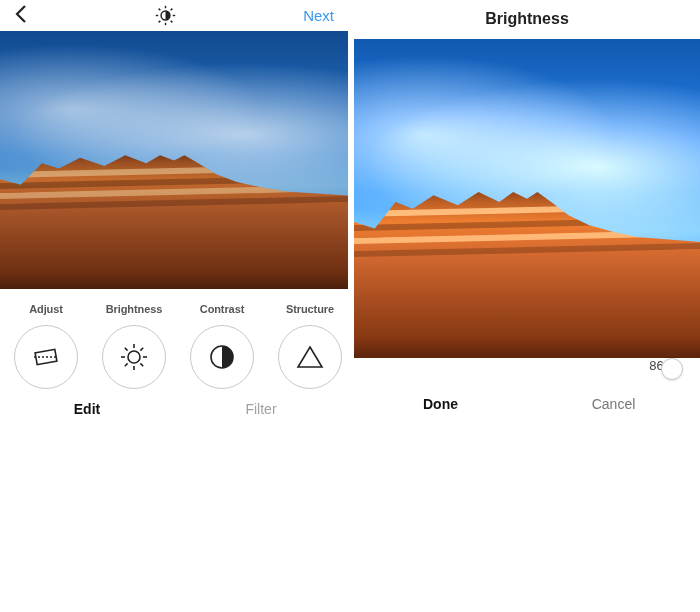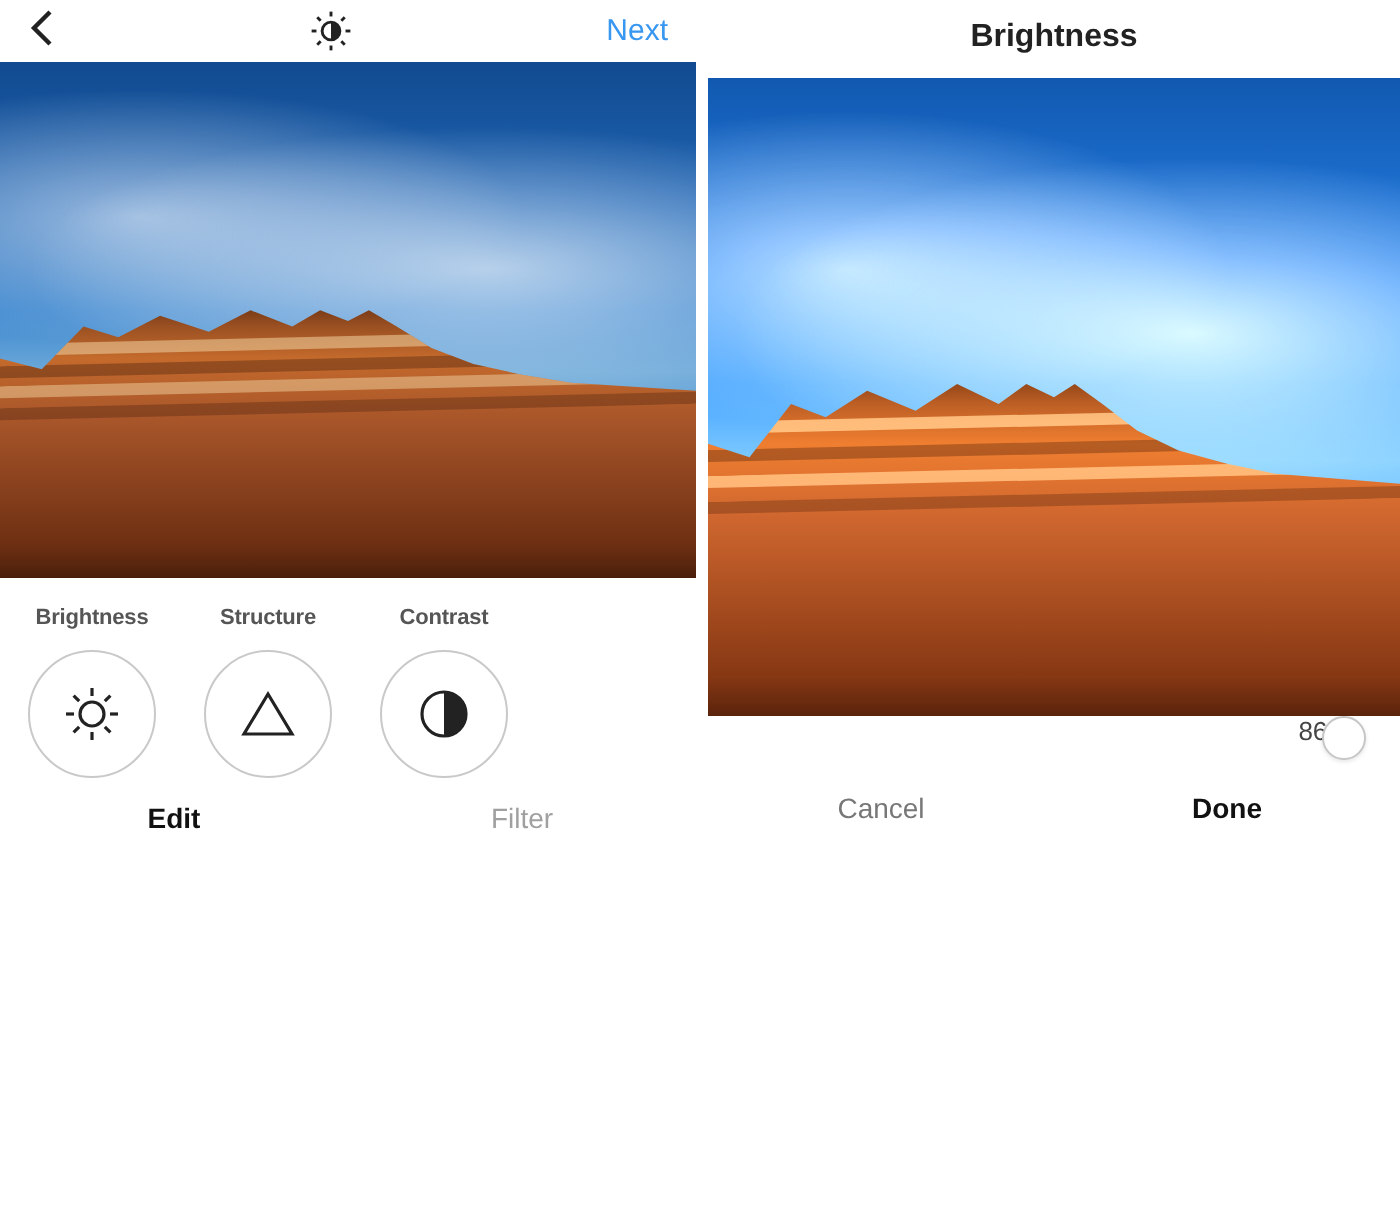--- a/index.html
+++ b/index.html
@@ -210,54 +210,63 @@
     <div class="ground">
       <div class="band b1"></div>
         <div class="band b2"></div>
         <div class="band b3"></div>
         <div class="band b4"></div>
     </div>
   </div>
 
   <div class="tool-strip">
     <div class="tool">
+      <span class="tlabel">Adjust</span>
+      <span class="circle">
+        <svg viewBox="0 0 30 30" fill="none" stroke-width="1.6">
+          <rect x="5" y="9" width="20" height="12" transform="rotate(-10 15 15)"></rect>
+          <line x1="3" y1="15" x2="27" y2="15" stroke-dasharray="2 2"></line>
+        </svg>
+      </span>
+    </div>
+    <div class="tool">
       <span class="tlabel">Brightness</span>
       <span class="circle">
         <svg viewBox="0 0 30 30" fill="none" stroke-width="1.6">
           <circle cx="15" cy="15" r="6"></circle>
           <g>
             <line x1="15" y1="2" x2="15" y2="6"></line>
               <line x1="15" y1="24" x2="15" y2="28"></line>
             <line x1="2" y1="15" x2="6" y2="15"></line>
               <line x1="24" y1="15" x2="28" y2="15"></line>
             <line x1="5.8" y1="5.8" x2="8.6" y2="8.6"></line>
               <line x1="21.4" y1="21.4" x2="24.2" y2="24.2"></line>
             <line x1="5.8" y1="24.2" x2="8.6" y2="21.4"></line>
               <line x1="21.4" y1="8.6" x2="24.2" y2="5.8"></line>
           </g>
         </svg>
       </span>
     </div>
     <div class="tool">
-      <span class="tlabel">Structure</span>
-      <span class="circle">
-        <svg viewBox="0 0 30 30" fill="none" stroke-width="1.6">
-          <polygon points="15,5 27,25 3,25"></polygon>
-        </svg>
-      </span>
-    </div>
-    <div class="tool">
       <span class="tlabel">Contrast</span>
       <span class="circle">
         <svg viewBox="0 0 30 30" stroke-width="1.6">
           <circle cx="15" cy="15" r="11" fill="none"></circle>
           <path d="M15 4 A11 11 0 0 1 15 26 Z" fill="#222" stroke="none"></path>
         </svg>
       </span>
     </div>
+    <div class="tool">
+      <span class="tlabel">Structure</span>
+      <span class="circle">
+        <svg viewBox="0 0 30 30" fill="none" stroke-width="1.6">
+          <polygon points="15,5 27,25 3,25"></polygon>
+        </svg>
+      </span>
+    </div>
   </div>
 
   <div class="bottom-tabs">
     <span class="btab active">Edit</span>
     <span class="btab inactive">Filter</span>
   </div>
 </div>
 
 <div class="gap"></div>
 
@@ -281,16 +290,16 @@
   <div class="slider-wrap">
     <div class="slider-value" style="width: 100%; text-align: left; padding-left: calc(93% - 6px); padding-right: 0px;">86</div>
     <div class="slider">
       <div class="track"></div>
       <div class="tick" style="left:50%"></div>
       <div class="thumb" id="slider-thumb" style="left: 93%;"></div>
     </div>
   </div>
 
   <div class="action-row">
+    <span class="abtn done">Done</span>
     <span class="abtn cancel">Cancel</span>
-    <span class="abtn done">Done</span>
   </div>
 </div>
 
 </body></html>

